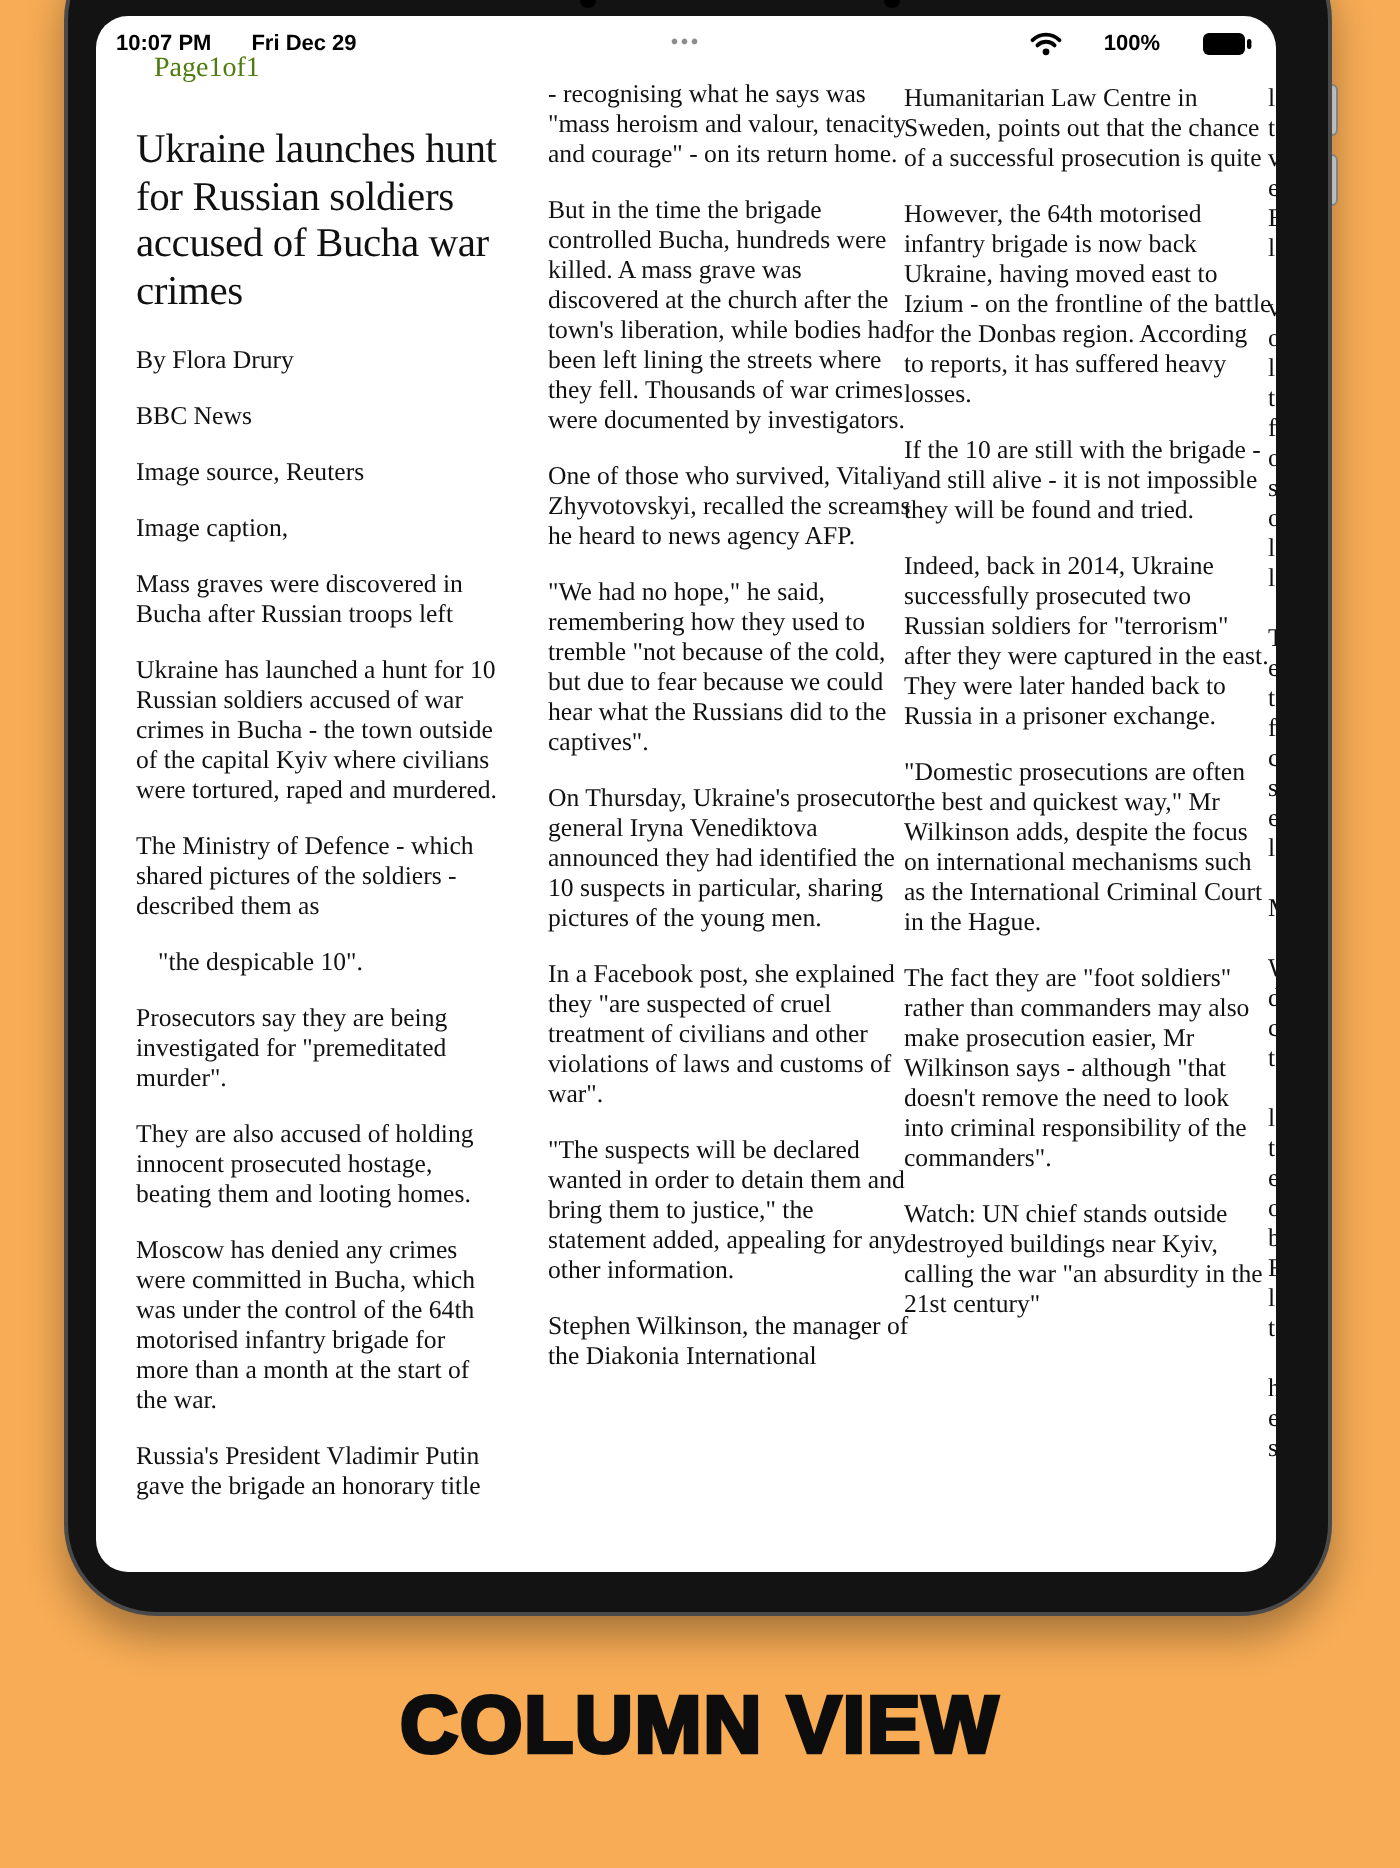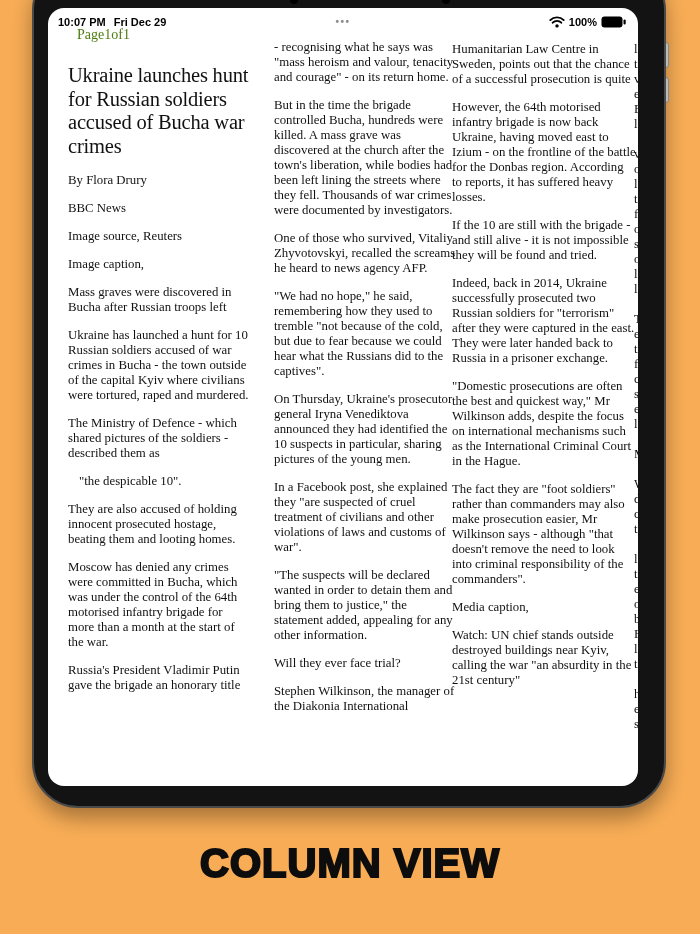--- a/index.html
+++ b/index.html
@@ -29,27 +29,27 @@
     position:absolute;left:14px;top:42px;width:590px;height:778px;
     background:#ffffff;border-radius:16px;overflow:hidden;
   }
   
   .statusbar{
     position:absolute;top:0;left:0;right:0;height:26px;
     display:flex;align-items:center;justify-content:space-between;
     padding:2px 12px 0 10px;box-sizing:border-box;
     font-size:11px;font-weight:bold;color:#000;
   }
-  .sb-left{display:flex;gap:8px;align-items:center;}
+  .sb-left{display:flex;gap:20px;align-items:center;}
   .sb-center{
     position:absolute;left:50%;top:9px;transform:translateX(-50%);
     color:#8d8d8d;font-size:10px;letter-spacing:1.5px;line-height:10px;
     cursor:default;
   }
-  .sb-right{display:flex;gap:4px;align-items:center;}
+  .sb-right{display:flex;gap:21px;align-items:center;}
   .sb-right svg{display:block;}
   
   .page-label{
     position:absolute;top:19px;left:29px;
     font-family:"Liberation Serif",serif;font-size:14px;color:#4d7c0f;
     word-spacing:-3.5px;
   }
   
   .cols{
     position:absolute;top:32px;left:0;right:0;bottom:0;
@@ -120,43 +120,42 @@
         <div class="col c1">
             <div class="para title">Ukraine launches hunt for Russian soldiers accused of Bucha war crimes</div>
             <div class="para body">By Flora Drury</div>
             <div class="para body">BBC News</div>
             <div class="para body">Image source, Reuters</div>
             <div class="para body">Image caption,</div>
             <div class="para body">Mass graves were discovered in Bucha after Russian troops left</div>
             <div class="para body">Ukraine has launched a hunt for 10 Russian soldiers accused of war crimes in Bucha - the town outside of the capital Kyiv where civilians were tortured, raped and murdered.</div>
             <div class="para body">The Ministry of Defence - which shared pictures of the soldiers - described them as</div>
             <div class="para indent">"the despicable 10".</div>
+            <div class="para body">Prosecutors say they are being investigated for "premeditated murder".</div>
             <div class="para body">They are also accused of holding innocent prosecuted hostage, beating them and looting homes.</div>
             <div class="para body">Moscow has denied any crimes were committed in Bucha, which was under the control of the 64th motorised infantry brigade for more than a month at the start of the war.</div>
             <div class="para body">Russia's President Vladimir Putin gave the brigade an honorary title</div>
           </div>
         <div class="col c2">
             <div class="para body">- recognising what he says was "mass heroism and valour, tenacity and courage" - on its return home.</div>
             <div class="para body">But in the time the brigade controlled Bucha, hundreds were killed. A mass grave was discovered at the church after the town's liberation, while bodies had been left lining the streets where they fell. Thousands of war crimes were documented by investigators.</div>
             <div class="para body">One of those who survived, Vitaliy Zhyvotovskyi, recalled the screams he heard to news agency AFP.</div>
             <div class="para body">"We had no hope," he said, remembering how they used to tremble "not because of the cold, but due to fear because we could hear what the Russians did to the captives".</div>
             <div class="para body">On Thursday, Ukraine's prosecutor general Iryna Venediktova announced they had identified the 10 suspects in particular, sharing pictures of the young men.</div>
             <div class="para body">In a Facebook post, she explained they "are suspected of cruel treatment of civilians and other violations of laws and customs of war".</div>
             <div class="para body">"The suspects will be declared wanted in order to detain them and bring them to justice," the statement added, appealing for any other information.</div>
-            <div class="para body">Will they ever face trial?</div>
             <div class="para body">Stephen Wilkinson, the manager of the Diakonia International</div>
           </div>
         <div class="col c3">
             <div class="para body">Humanitarian Law Centre in Sweden, points out that the chance of a successful prosecution is quite</div>
             <div class="para body">However, the 64th motorised infantry brigade is now back Ukraine, having moved east to Izium - on the frontline of the battle for the Donbas region. According to reports, it has suffered heavy losses.</div>
             <div class="para body">If the 10 are still with the brigade - and still alive - it is not impossible they will be found and tried.</div>
             <div class="para body">Indeed, back in 2014, Ukraine successfully prosecuted two Russian soldiers for "terrorism" after they were captured in the east. They were later handed back to Russia in a prisoner exchange.</div>
             <div class="para body">"Domestic prosecutions are often the best and quickest way," Mr Wilkinson adds, despite the focus on international mechanisms such as the International Criminal Court in the Hague.</div>
             <div class="para body">The fact they are "foot soldiers" rather than commanders may also make prosecution easier, Mr Wilkinson says - although "that doesn't remove the need to look into criminal responsibility of the commanders".</div>
-            <div class="para body">Media caption,</div>
             <div class="para body">Watch: UN chief stands outside destroyed buildings near Kyiv, calling the war "an absurdity in the 21st century"</div>
           </div>
         <div class="col-frag" id="frag"><div class="frag-line">l</div><div class="frag-line">t</div><div class="frag-line">v</div><div class="frag-line">e</div><div class="frag-line">E</div><div class="frag-line">l</div><div class="frag-line"></div><div class="frag-line">v</div><div class="frag-line">o</div><div class="frag-line">l</div><div class="frag-line">t</div><div class="frag-line">f</div><div class="frag-line">o</div><div class="frag-line">s</div><div class="frag-line">o</div><div class="frag-line">l</div><div class="frag-line">l</div><div class="frag-line"></div><div class="frag-line">T</div><div class="frag-line">e</div><div class="frag-line">t</div><div class="frag-line">f</div><div class="frag-line">c</div><div class="frag-line">s</div><div class="frag-line">e</div><div class="frag-line">l</div><div class="frag-line"></div><div class="frag-line">M</div><div class="frag-line"></div><div class="frag-line">W</div><div class="frag-line">d</div><div class="frag-line">c</div><div class="frag-line">t</div><div class="frag-line"></div><div class="frag-line">l</div><div class="frag-line">t</div><div class="frag-line">e</div><div class="frag-line">o</div><div class="frag-line">b</div><div class="frag-line">F</div><div class="frag-line">l</div><div class="frag-line">t</div><div class="frag-line"></div><div class="frag-line">h</div><div class="frag-line">e</div><div class="frag-line">s</div></div>
       </div>
 
     </div>
   </div>
 
   <div class="caption">COLUMN VIEW</div>
 

